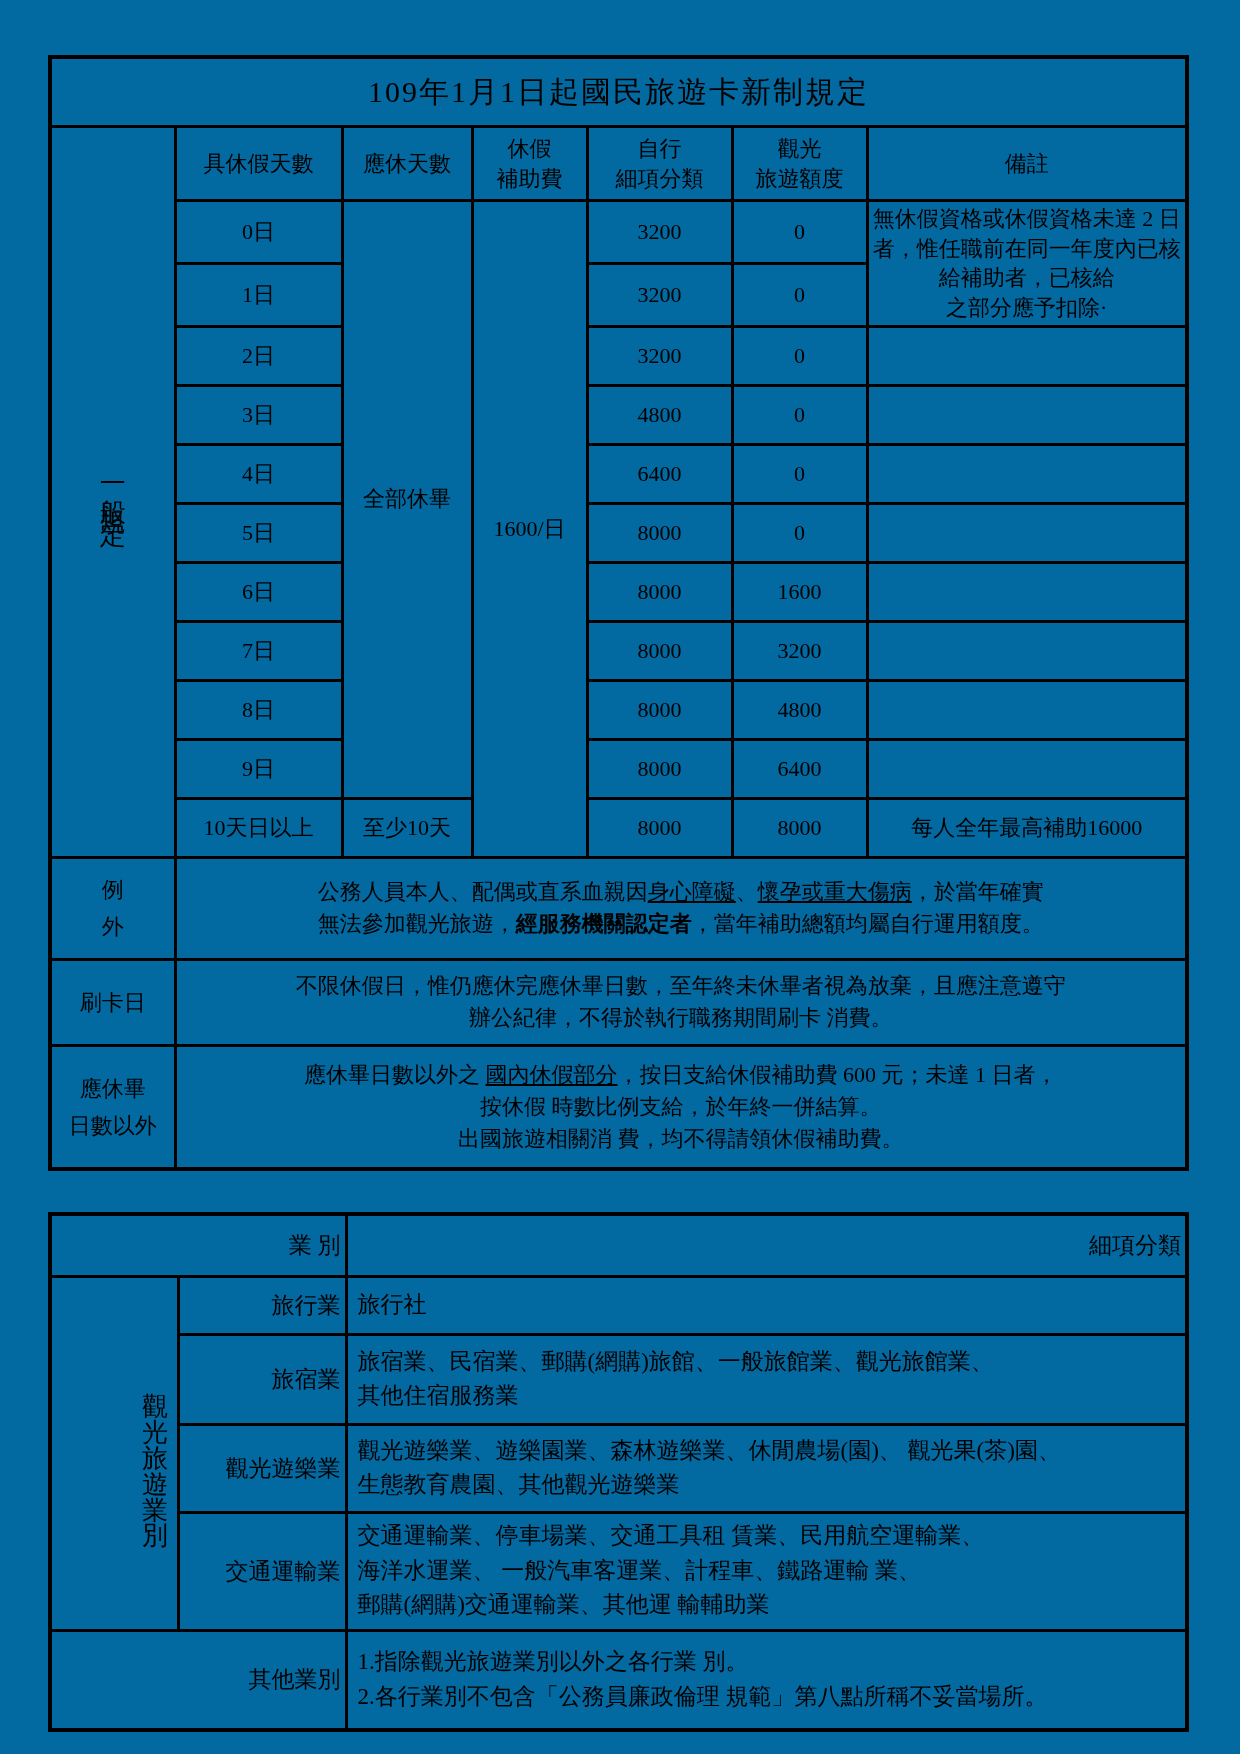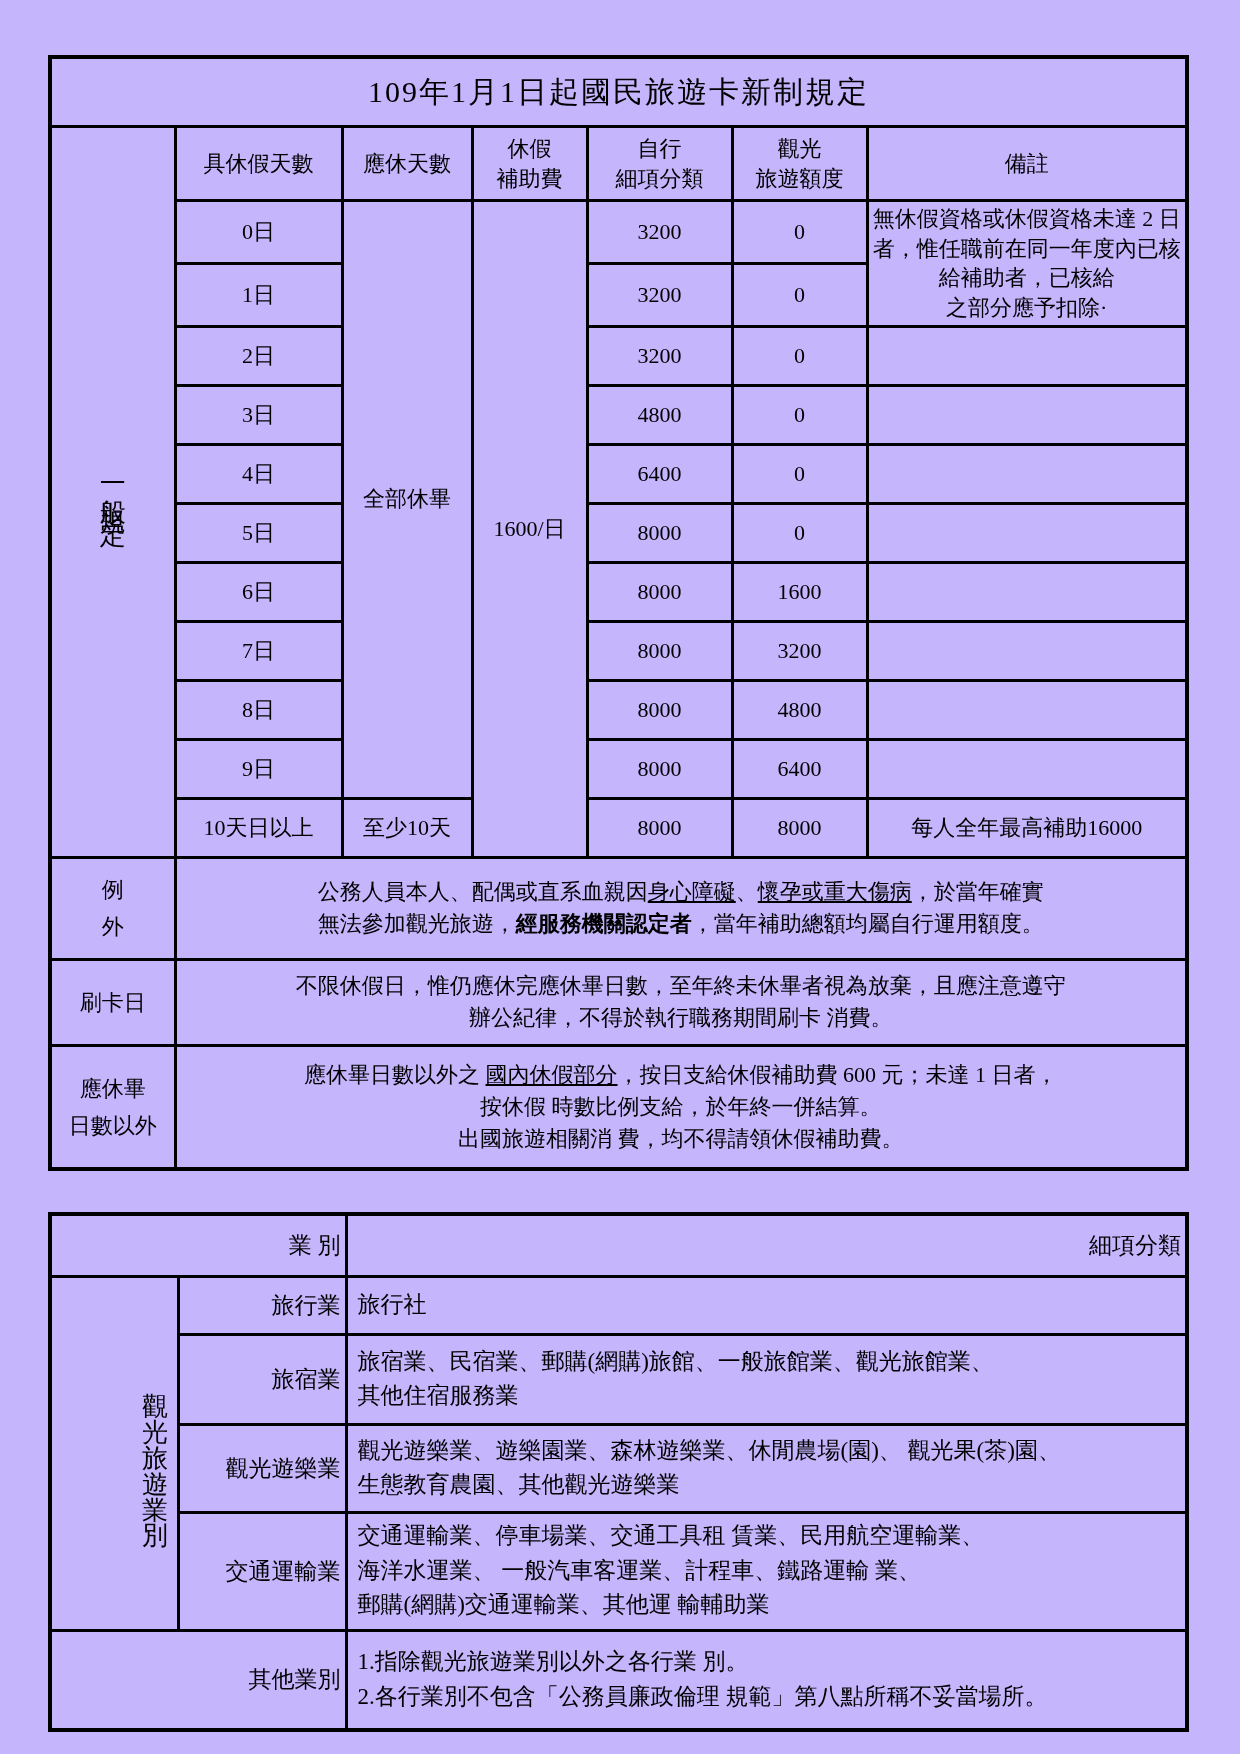--- a/index.html
+++ b/index.html
@@ -6,21 +6,21 @@
     margin: 0;
     padding: 0;
     background: #ffffff;
     color: #000000;
     font-family: "Liberation Serif", "DejaVu Serif", serif;
   }
   #page {
     position: relative;
     width: 1240px;
     height: 1754px;
-    background: #c4b5fd;
+    background: #0369a1;
     overflow: hidden;
   }
   table {
     border-collapse: collapse;
     table-layout: fixed;
   }
   
   #main-table {
     position: absolute;
     left: 48px;

